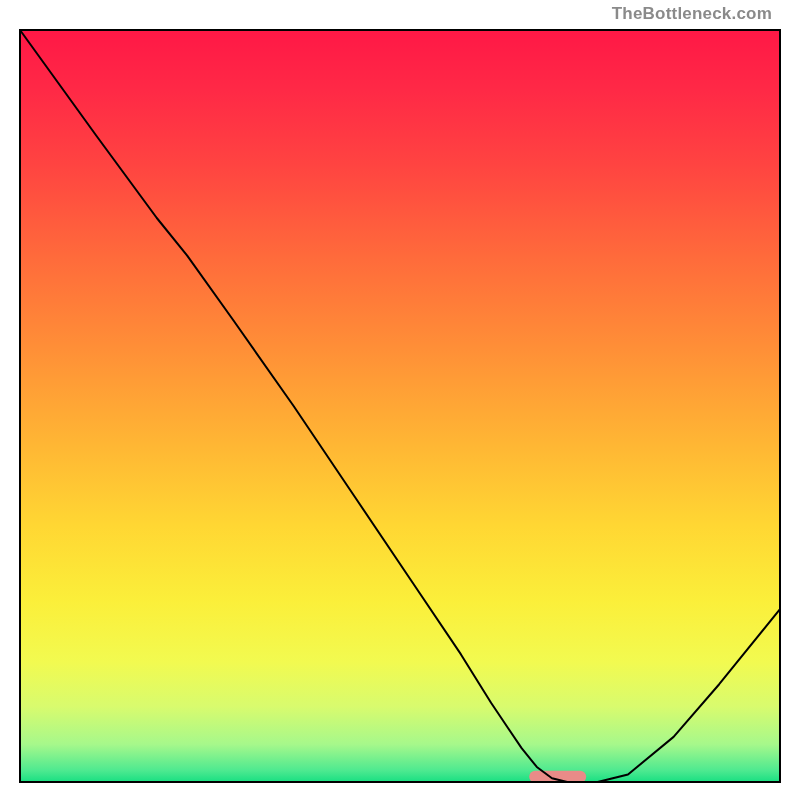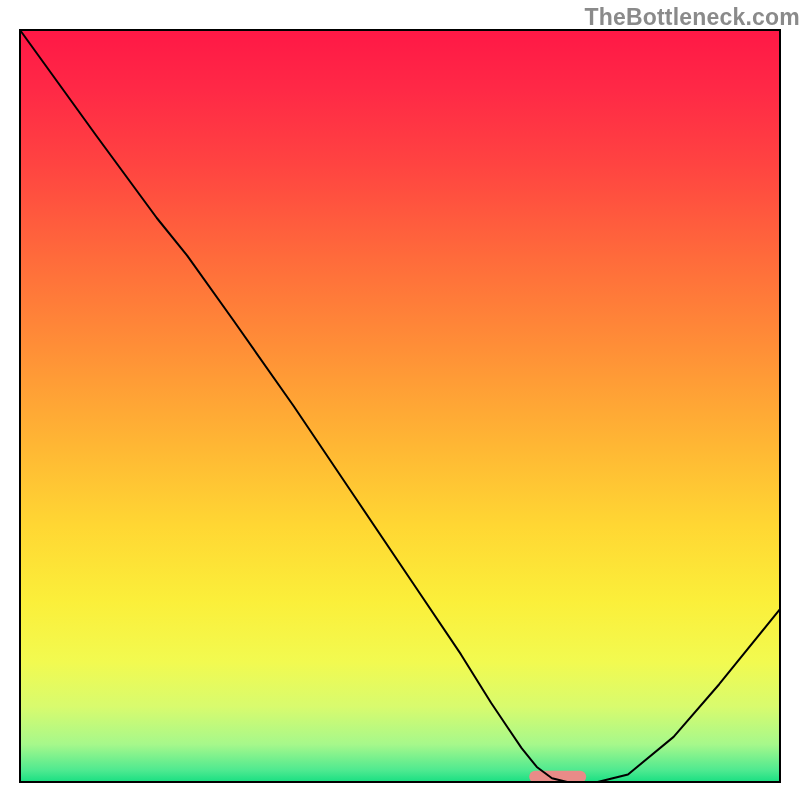--- a/index.html
+++ b/index.html
@@ -13,22 +13,22 @@
   }
   .outer {
     width: 800px;
     height: 800px;
     position: relative;
     background: #ffffff;
   }
   .watermark {
     position: absolute;
     top: 4px;
-    right: 0;
-    font-size: 23px;
+    right: 28px;
+    font-size: 17px;
     font-weight: bold;
     color: #8a8a8a;
     letter-spacing: 0.2px;
   }
   .plot {
     position: absolute;
     left: 19px;
     top: 29px;
     width: 762px;
     height: 754px;

